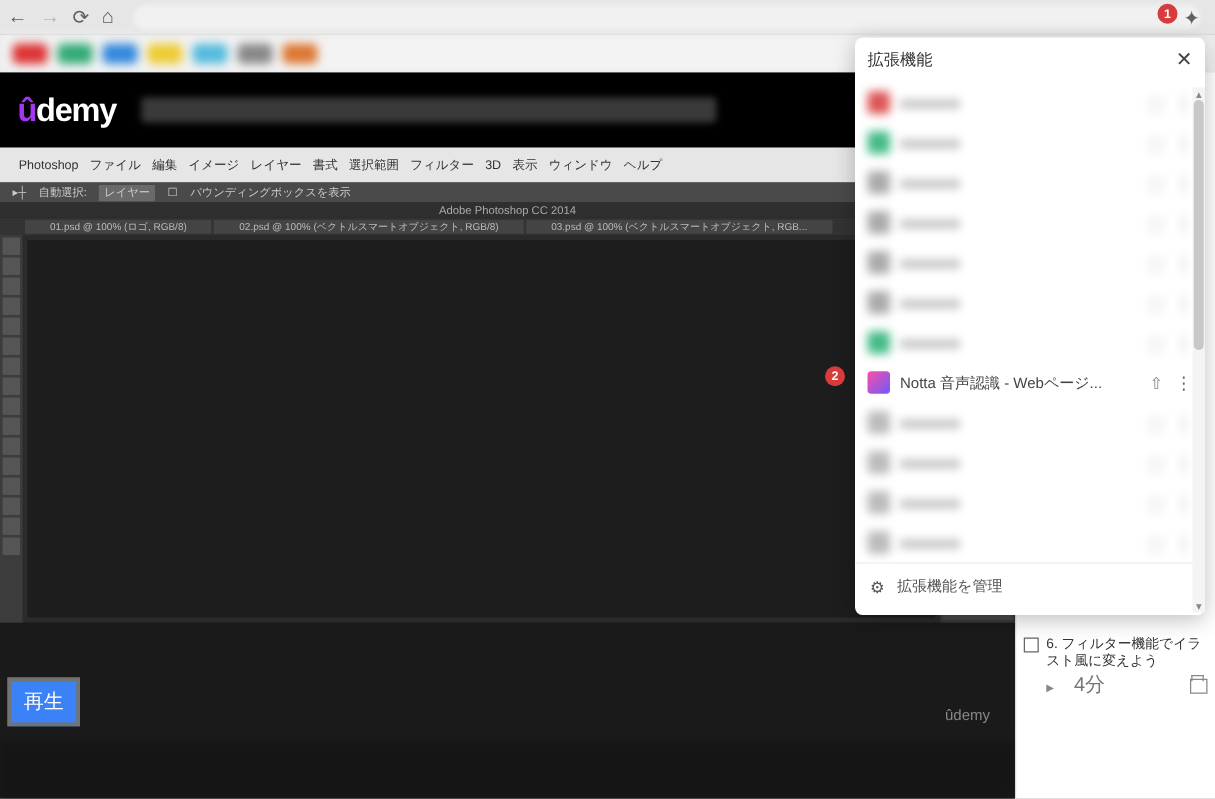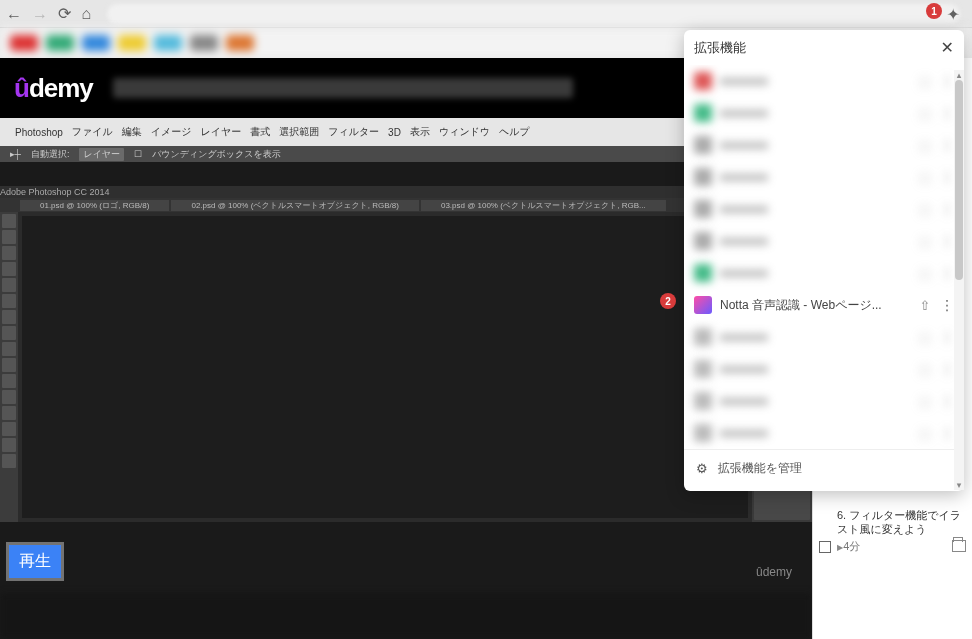--- a/index.html
+++ b/index.html
@@ -25,41 +25,41 @@
   .udemy-logo .hat { color: #a435f0; }
   .banner-title { flex: 1; height: 20px; background: #3a3a3a; filter: blur(3px); border-radius: 3px; max-width: 460px; }
 
   
   .ps-wrap { flex: 1; position: relative; }
   .ps-menubar { height: 28px; background: #e6e6e6; font-size: 10px; display: flex; align-items: center; gap: 9px; padding: 0 6px; color: #333; }
   .ps-menubar span { white-space: nowrap; }
   .ps-tray { margin-left: auto; display: flex; gap: 4px; font-size: 10px; }
   .ps-options { height: 16px; background: #4a4a4a; font-size: 9px; color: #ccc; display: flex; align-items: center; padding: 0 10px; gap: 10px; }
   .ps-options .tag { background: #6a6a6a; padding: 0 4px; border-radius: 1px; }
-  .ps-title { height: 12px; background: #2f2f2f; color: #aaa; font-size: 9px; line-height: 12px; margin-top: 24px; }
+  .ps-title { height: 12px; background: #2f2f2f; text-align: center; color: #aaa; font-size: 9px; line-height: 12px; }
   .ps-tabs { height: 14px; background: #333; display: flex; gap: 2px; font-size: 8px; color: #bbb; align-items: center; padding-left: 20px; }
   .ps-tabs span { padding: 0 20px; background: #444; }
   .ps-body { display: flex; height: 310px; background: #2b2b2b; }
   .ps-tools { width: 18px; background: #3c3c3c; display: flex; flex-direction: column; gap: 2px; padding: 2px; }
   .ps-tools i { height: 14px; background: #555; border-radius: 1px; }
   .ps-canvas { flex: 1; background: #1d1d1d; margin: 4px; position: relative; }
   .ps-panels { width: 60px; background: #3a3a3a; display: flex; flex-direction: column; gap: 2px; padding: 2px; }
   .ps-panel { background: #484848; flex: 1; border-radius: 1px; position: relative; }
   .ps-panel .hdr { height: 10px; font-size: 6px; color: #ccc; background: #555; text-align: center; }
   .grad { height: 12px; background: linear-gradient(90deg,red,yellow,lime,cyan,blue,magenta,red); }
   .play-btn { position: absolute; left: 6px; bottom: 58px; background: #3b82f6; color: #fff; padding: 6px 10px; font-size: 16px; border: 3px solid #737373; }
   .player-controls { position: absolute; bottom: 0; left: 0; right: 0; height: 46px; background: rgba(20,20,20,.7); filter: blur(3px); }
   .udemy-wm { position: absolute; right: 20px; bottom: 60px; color: #888; font-size: 12px; }
 
   
   .course-side { width: 160px; background: #fff; border-left: 1px solid #ddd; padding: 4px 6px; font-size: 11px; color: #333; overflow: hidden; }
-  .lesson { display: flex; gap: 6px; padding: 6px 0; align-items: flex-end; }
+  .lesson { display: flex; gap: 6px; padding: 6px 0; align-items: flex-start; }
   .cb { width: 12px; height: 12px; border: 1px solid #666; margin-top: 2px; flex-shrink: 0; }
   .lesson-t { flex: 1; line-height: 1.3; }
-  .lesson-meta { display: flex; align-items: center; gap: 0; color: #777; font-size: 11px; margin-top: 2px; }
+  .lesson-meta { display: flex; align-items: center; gap: 16px; color: #777; font-size: 16px; margin-top: 2px; }
   .dl { width: 14px; height: 12px; border: 1px solid #888; margin-left: auto; position: relative; }
   .dl::after { content: ""; position: absolute; top: -4px; right: 2px; width: 8px; height: 4px; border: 1px solid #888; border-bottom: none; }
   .time-icon::before { content: "▶"; font-size: 8px; color: #888; }
 
   
   .ext-popup { position: absolute; top: 30px; right: 8px; width: 280px; background: #fff; border-radius: 6px; box-shadow: 0 4px 18px rgba(0,0,0,.25); z-index: 40; padding-bottom: 4px; }
   .ext-head { display: flex; align-items: center; padding: 8px 10px; font-size: 13px; color: #333; }
   .ext-close { margin-left: auto; font-size: 16px; color: #444; cursor: pointer; }
   .ext-scroll { max-height: 430px; overflow: hidden; position: relative; }
   .ext-item { display: flex; align-items: center; padding: 7px 10px; font-size: 12px; color: #444; gap: 8px; }

